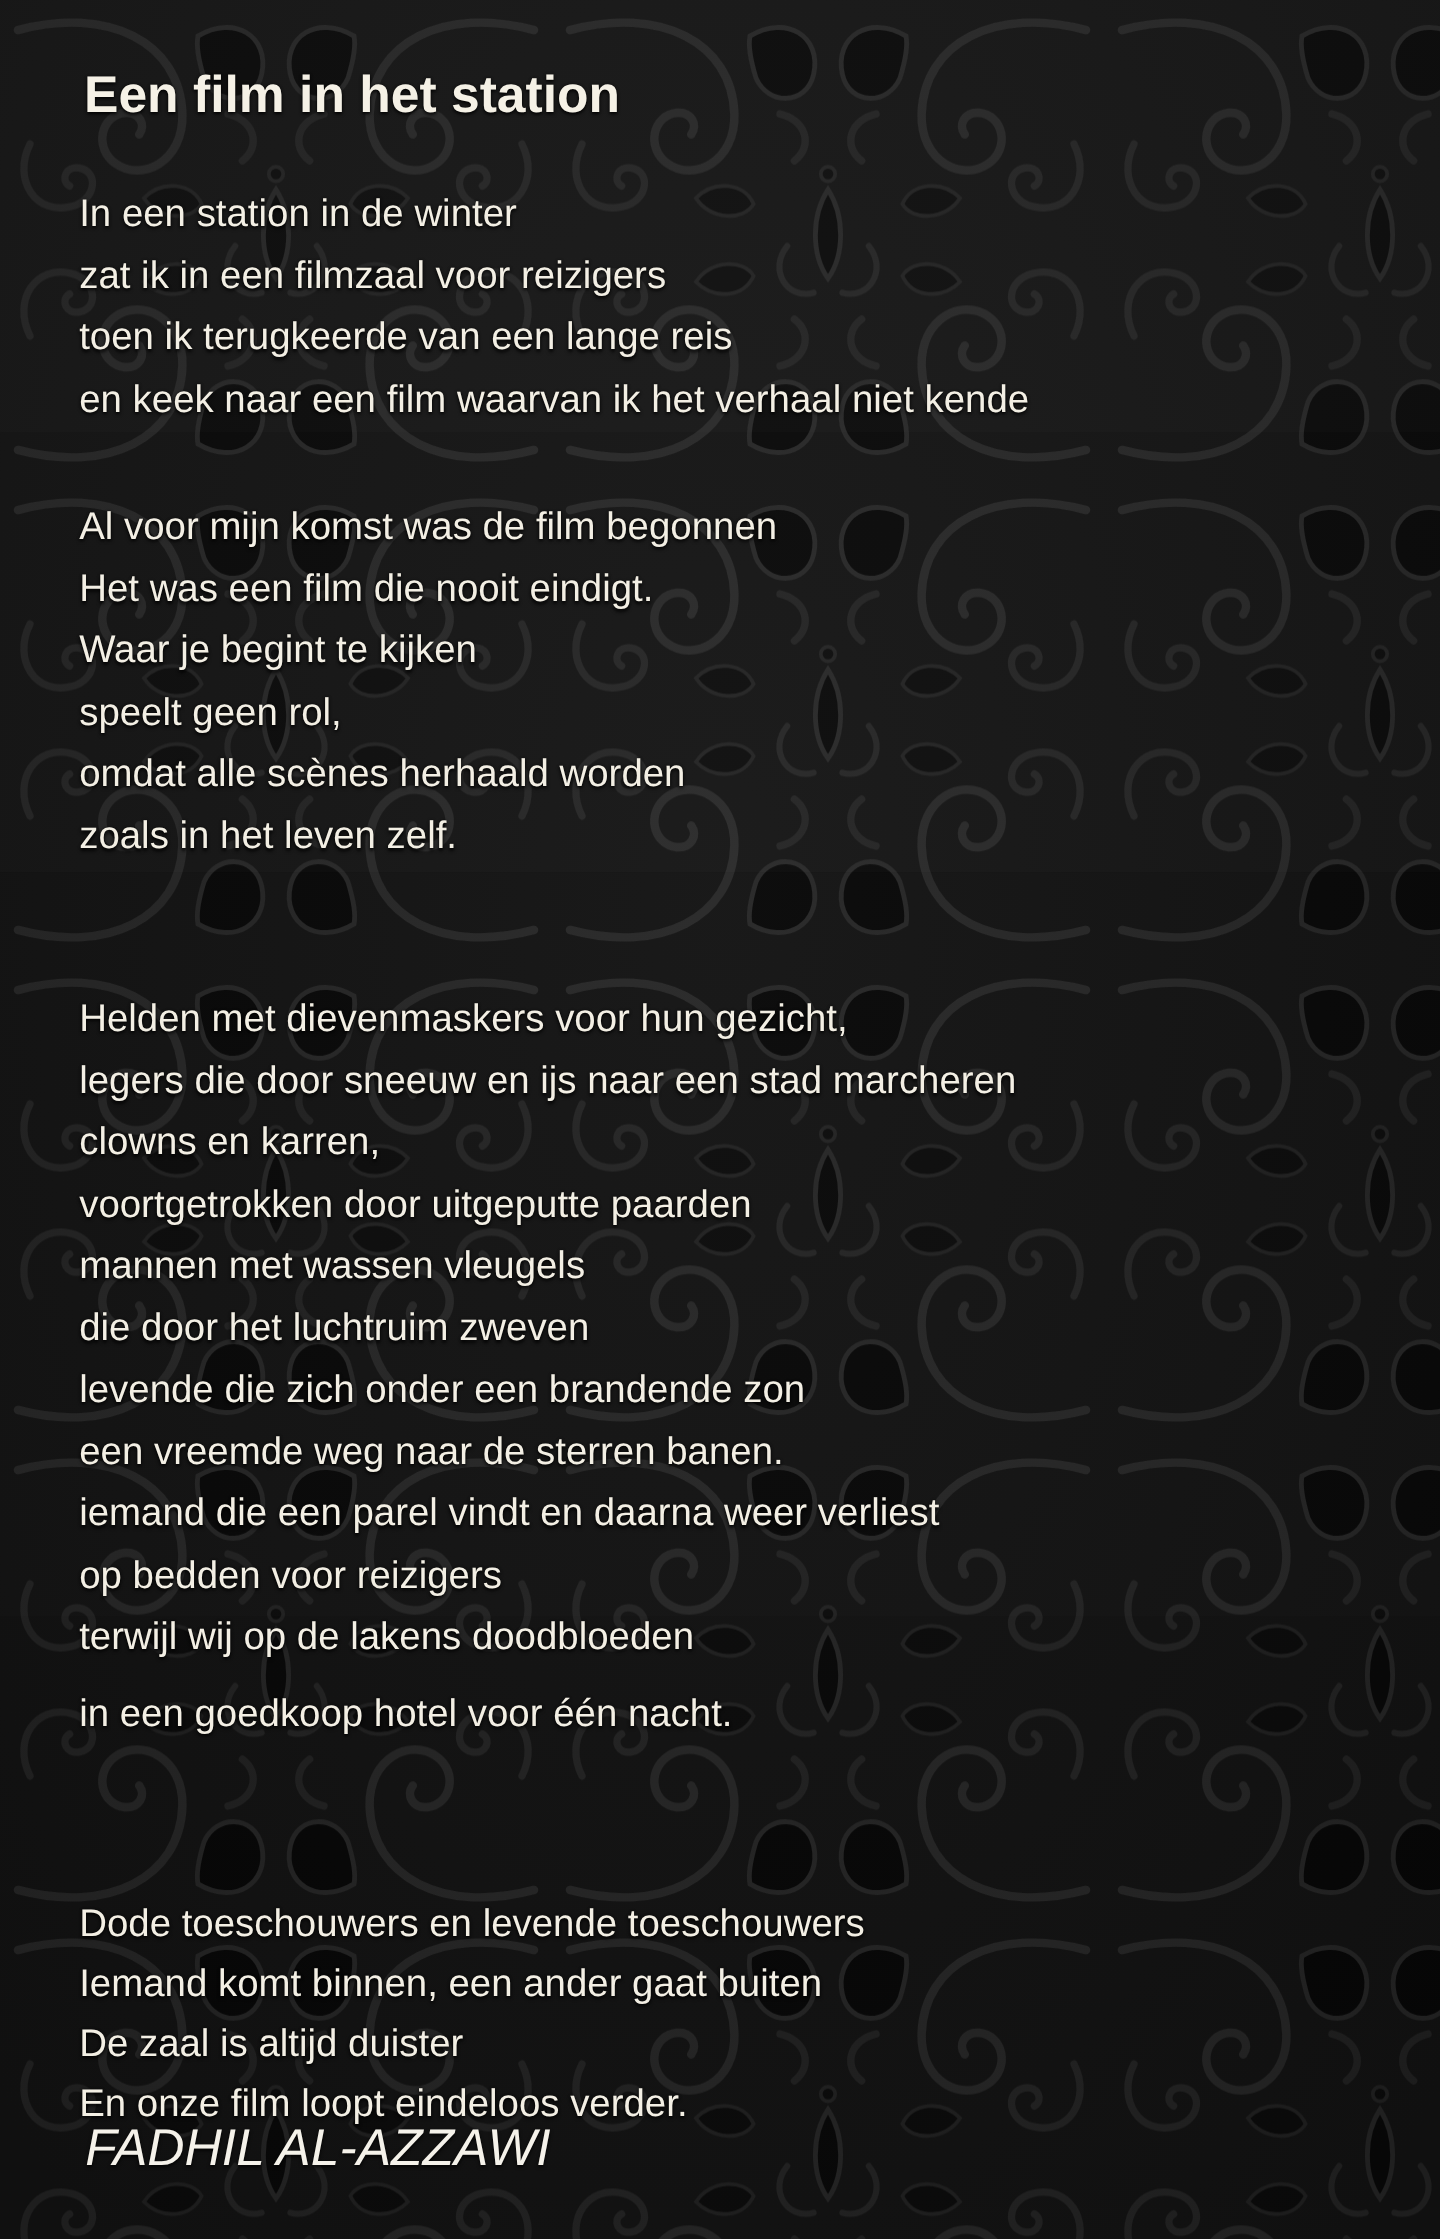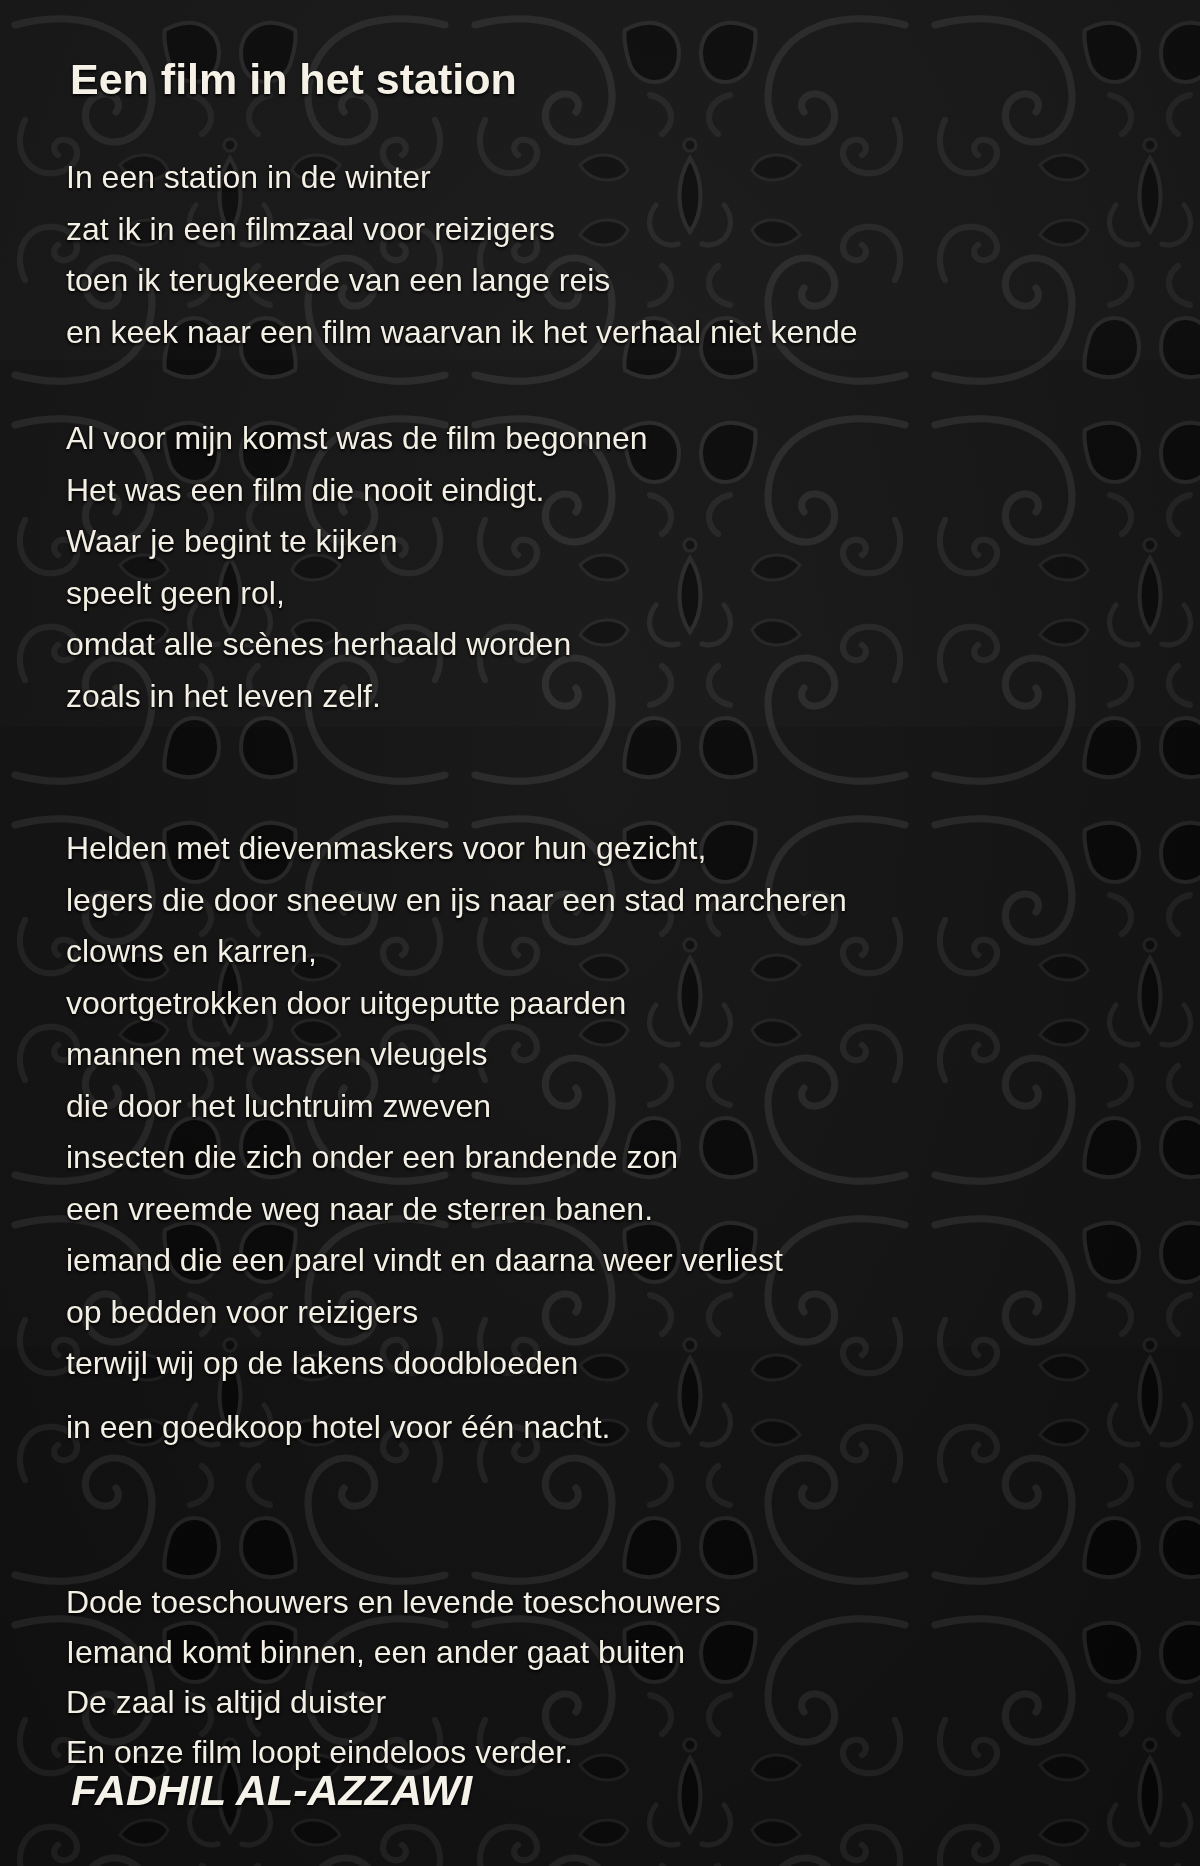--- a/index.html
+++ b/index.html
@@ -71,21 +71,21 @@
   .stanza-4 { top: 1577px; line-height: 50px; }
 
   .poem-author {
     position: absolute;
     left: 71px;
     top: 1765px;
     margin: 0;
     font-size: 43px;
     line-height: 50px;
     font-style: italic;
-    font-weight: 700;
+    font-weight: 400;
     color: #f5f2ea;
     white-space: nowrap;
     text-shadow: 0 2px 3px rgba(0,0,0,0.85);
   }
 </style>
 </head>
 <body>
 
 <div class="page">
 
@@ -149,21 +149,21 @@
         <div class="line">omdat alle scènes herhaald worden</div>
         <div class="line">zoals in het leven zelf.</div>
       </div>
       <div class="stanza stanza-2">
         <div class="line">Helden met dievenmaskers voor hun gezicht,</div>
         <div class="line">legers die door sneeuw en ijs naar een stad marcheren</div>
         <div class="line">clowns en karren,</div>
         <div class="line">voortgetrokken door uitgeputte paarden</div>
         <div class="line">mannen met wassen vleugels</div>
         <div class="line">die door het luchtruim zweven</div>
-        <div class="line">insecten die zich onder een brandende zon</div>
+        <div class="line">levende die zich onder een brandende zon</div>
         <div class="line">een vreemde weg naar de sterren banen.</div>
         <div class="line">iemand die een parel vindt en daarna weer verliest</div>
         <div class="line">op bedden voor reizigers</div>
         <div class="line">terwijl wij op de lakens doodbloeden</div>
       </div>
       <div class="stanza stanza-3">
         <div class="line">in een goedkoop hotel voor één nacht.</div>
       </div>
       <div class="stanza stanza-4">
         <div class="line">Dode toeschouwers en levende toeschouwers</div>

